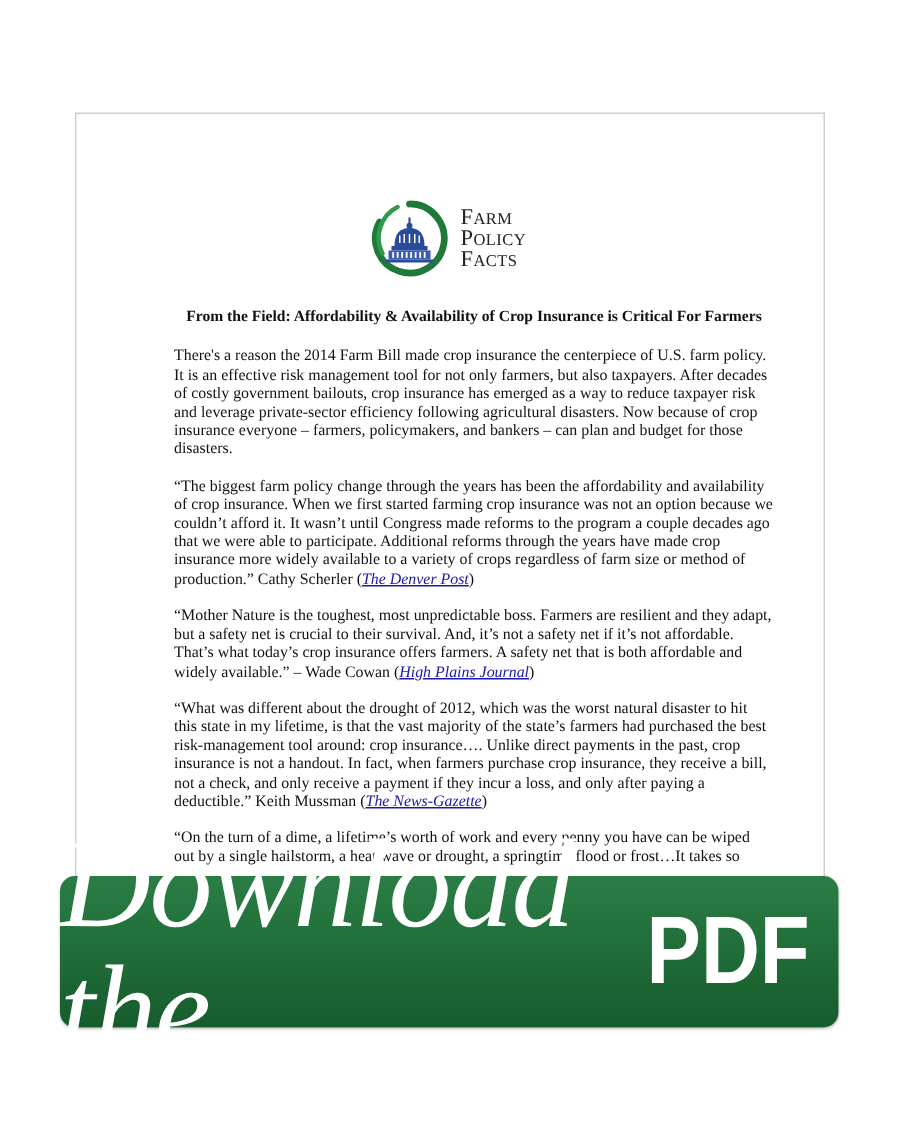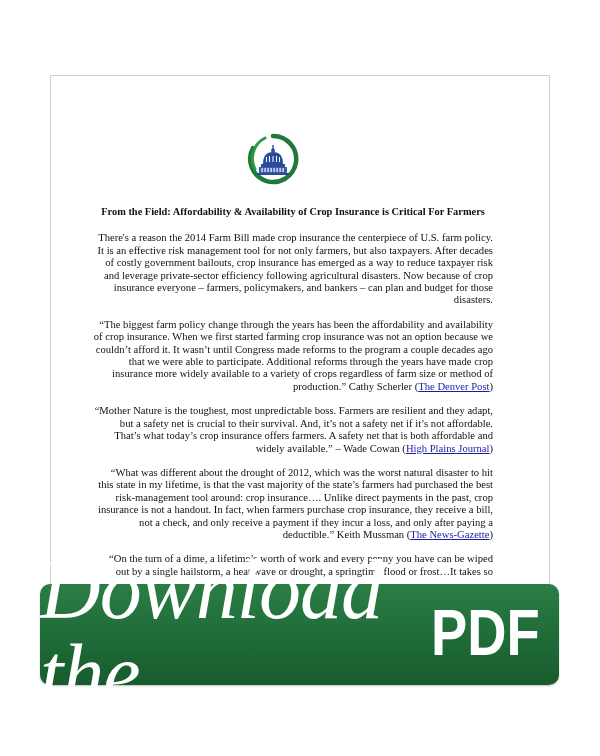--- a/index.html
+++ b/index.html
@@ -15,29 +15,29 @@
   .logo {
     position: absolute; left: 247px; top: 133px; height: 52px; display: flex; align-items: center;
   }
   .logo-mark { width: 52px; height: 52px; position: relative; }
   .logo-text {
     margin-left: 8px; color: #222; font-family: "Liberation Serif", serif;
     font-size: 13px; line-height: 14px; letter-spacing: 0.3px; font-variant: small-caps;
   }
   .logo-text div { font-size: 15px; }
   .content {
-    position: absolute; left: 93px; top: 206px; width: 400px;
+    position: absolute; left: 116px; top: 206px; width: 400px;
     font-size: 10.6px; line-height: 12.4px; color: #111;
   }
   .title {
     font-weight: bold; text-align: center; font-size: 10.4px; margin: 0 0 14px 0; white-space: nowrap;
   }
-  p { margin: 0 0 12px 0; text-align: right; }
+  p { margin: 0 0 12px 0; }
   .quote b { font-weight: normal; }
-  .src { color: #1a1aa6; text-decoration: underline; }
+  .src { color: #1a1aa6; font-style: italic; text-decoration: underline; }
   .download {
     position: absolute; left: 40px; top: 584px; width: 519px; height: 101px;
     border-radius: 10px;
     background: linear-gradient(180deg, #2b7d45 0%, #1f6b37 55%, #175c2d 100%);
     box-shadow: 0 1px 2px rgba(0,0,0,0.25);
     display: flex; align-items: center; justify-content: center; cursor: pointer;
     color: #fff;
   }
   .dl-italic {
     font-family: "Liberation Serif", serif; font-style: italic; font-size: 84px; line-height: 1;
@@ -74,20 +74,25 @@
           <rect x="35.5" y="35" width="1.2" height="4"></rect>
         <rect x="19" y="24" width="1" height="5"></rect>
           <rect x="22" y="23" width="1" height="6"></rect>
         <rect x="25.5" y="23" width="1" height="6"></rect>
           <rect x="29" y="23" width="1" height="6"></rect>
         <rect x="32" y="24" width="1" height="5"></rect>
       </g>
       <rect x="10" y="40" width="32" height="2" fill="#2a4a9a"></rect>
     </svg>
   </div>
+  <div class="logo-text">
+    <div>Farm</div>
+    <div>Policy</div>
+    <div>Facts</div>
+  </div>
 </div>
 
 <div class="content">
   <div class="title">From the Field: Affordability &amp; Availability of Crop Insurance is Critical For Farmers</div>
   <p>There's a reason the 2014 Farm Bill made crop insurance the centerpiece of U.S. farm policy. It is an effective risk management tool for not only farmers, but also taxpayers. After decades of costly government bailouts, crop insurance has emerged as a way to reduce taxpayer risk and leverage private-sector efficiency following agricultural disasters. Now because of crop insurance everyone – farmers, policymakers, and bankers – can plan and budget for those disasters.</p>
 
   <p class="quote">
     <b>“The biggest farm policy change through the years has been the affordability and availability of crop insurance. When we first started farming crop insurance was not an option because we couldn’t afford it. It wasn’t until Congress made reforms to the program a couple decades ago that we were able to participate. Additional reforms through the years have made crop insurance more widely available to a variety of crops regardless of farm size or method of production.”</b><span> Cathy Scherler (</span><span class="src">The Denver Post</span><span>)</span>
   </p>
 

